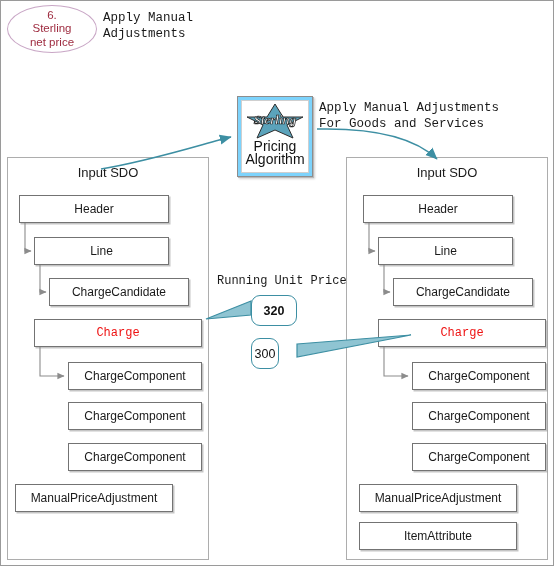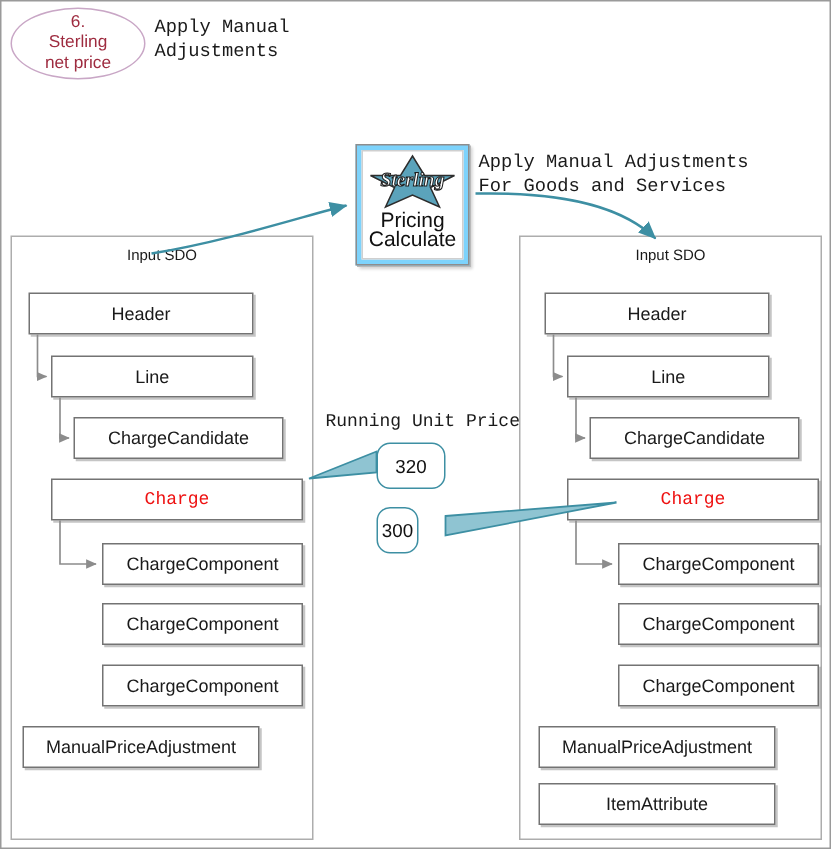--- a/index.html
+++ b/index.html
@@ -92,21 +92,21 @@
     background: #ffffff;
     box-sizing: border-box;
   }
   #panel-left  { left: 6px;   top: 156px; width: 202px; height: 403px; }
   #panel-right { left: 345px; top: 156px; width: 202px; height: 403px; }
   .panel-title {
     position: absolute;
     top: 7px;
     width: 100%;
     text-align: center;
-    font-size: 10px;
+    font-size: 13px;
     color: #1a1a1a;
   }
 
   
   .ebox {
     position: absolute;
     height: 28px;
     border: 1px solid #737373;
     background: #ffffff;
     box-sizing: border-box;
@@ -126,21 +126,21 @@
     border-radius: 9px;
     background: #ffffff;
     box-sizing: border-box;
     display: flex;
     align-items: center;
     justify-content: center;
     font-size: 12.5px;
     color: #111;
     z-index: 6;
   }
-  #callout-320 { left: 250px; top: 294px; width: 46px; height: 31px; }
+  #callout-320 { left: 250px; top: 294px; width: 46px; height: 31px; font-weight: bold; }
   #callout-300 { left: 250px; top: 337px; width: 28px; height: 31px; }
 
   svg.overlay {
     position: absolute;
     left: 0; top: 0;
     width: 554px; height: 566px;
     pointer-events: none;
   }
   svg.overlay.below { z-index: 2; }
   svg.overlay.above { z-index: 7; }
@@ -190,21 +190,21 @@
   </svg>
 
   <div class="algo-node">
     <div class="algo-inner">
       <svg class="algo-logo" viewBox="0 0 66 38">
         <polygon points="33,2 41,15 61,15 45,23 51,36 33,28 15,36 21,23 5,15 25,15" fill="#5ba3bb" stroke="#2d2d2d" stroke-width="1"></polygon>
         <text x="33" y="22" text-anchor="middle" font-family="'Liberation Serif', serif" font-size="13" font-style="italic" font-weight="bold" fill="#ffffff" stroke="#1d1d1d" stroke-width="0.7">Sterling</text>
       </svg>
       <div class="algo-label">
         <div>Pricing</div>
-        <div>Calculate</div>
+        <div>Algorithm</div>
       </div>
     </div>
   </div>
 
   <div class="sdo-panel" id="panel-left">
     <div class="panel-title">Input SDO</div>
   </div>
   <div class="sdo-panel" id="panel-right">
     <div class="panel-title">Input SDO</div>
   </div>

